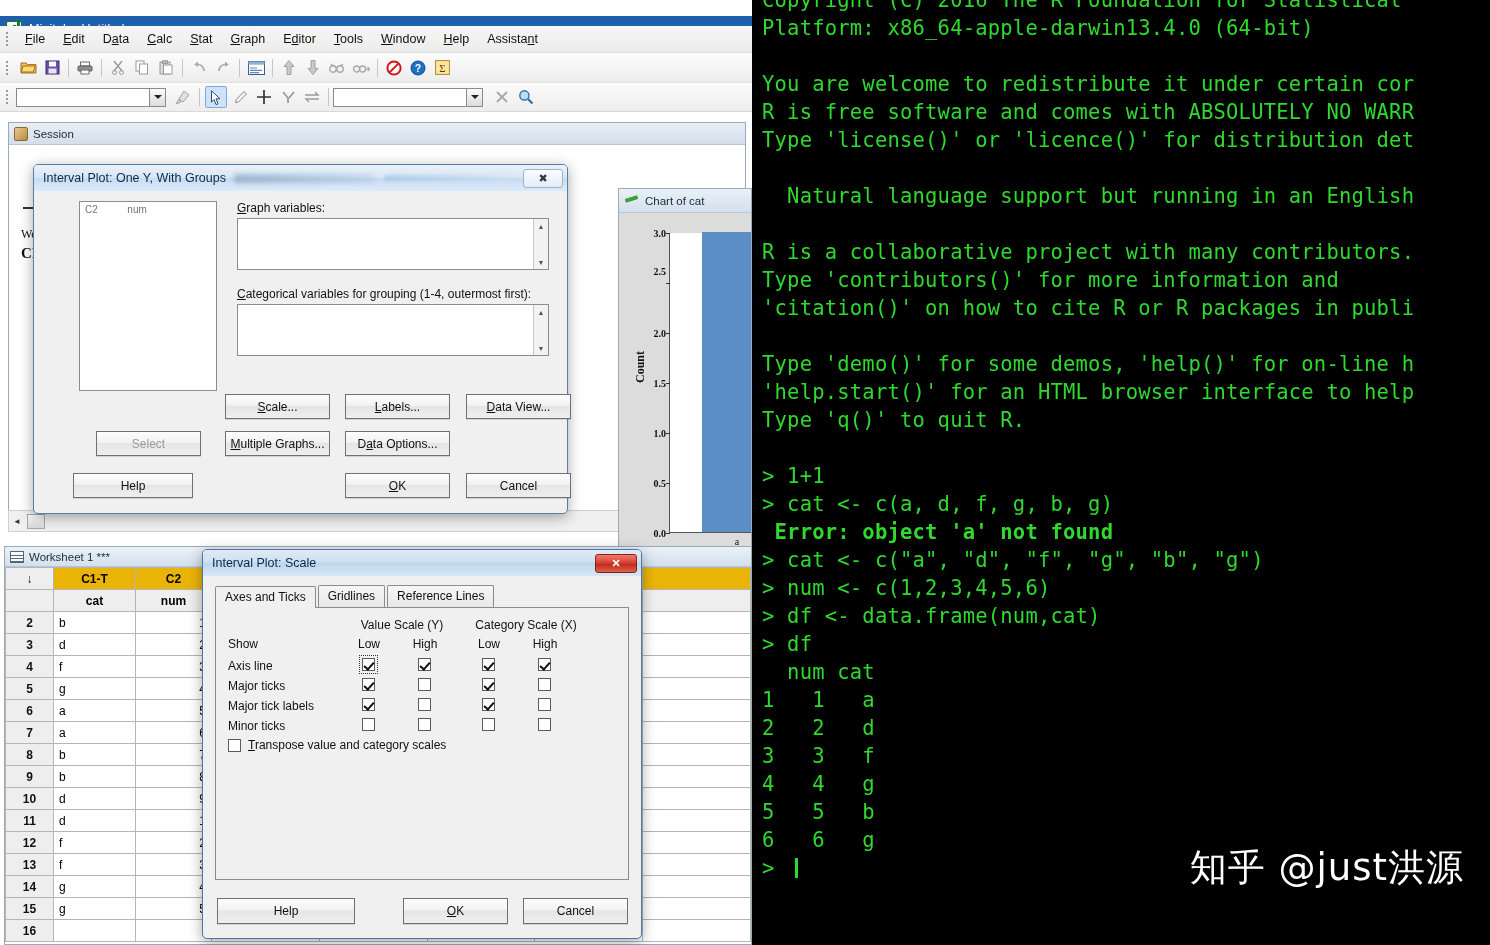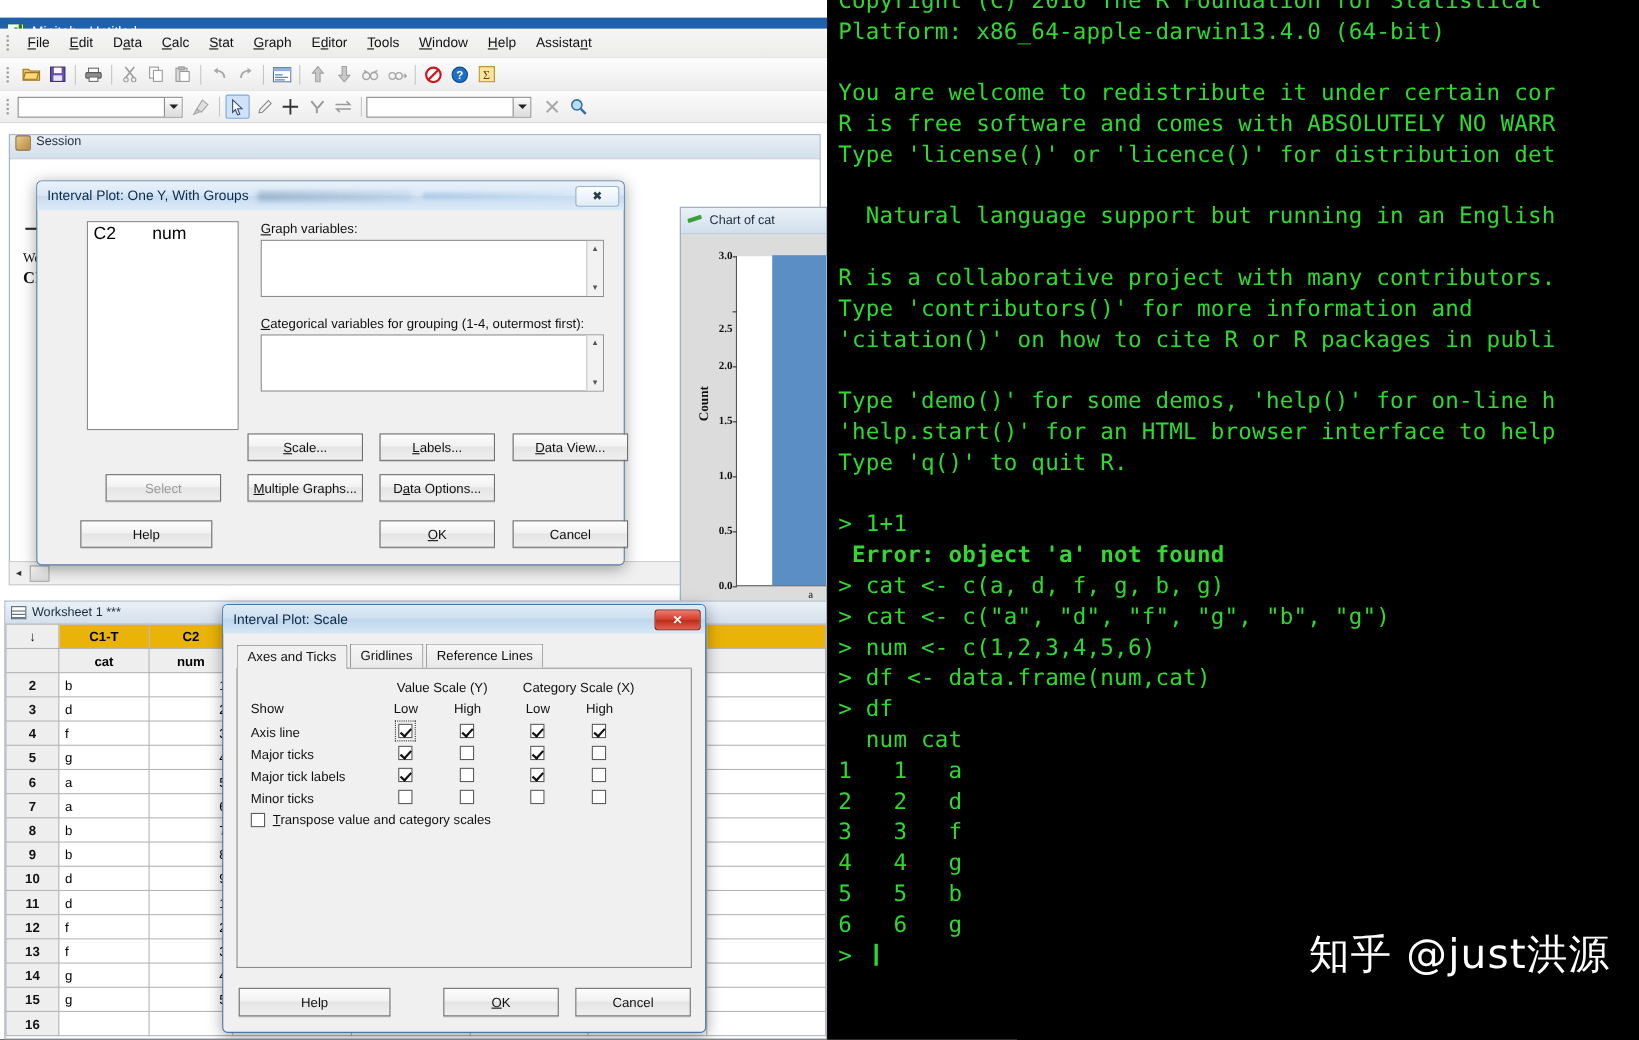--- a/index.html
+++ b/index.html
@@ -84,21 +84,21 @@
 
   
   .mt-session {
     position: absolute; left: 8px; top: 122px; width: 738px; height: 410px;
     background: #fff; border: 1px solid #9ab; 
     box-shadow: 0 0 0 1px #cfd8e0 inset;
   }
   .mt-win-header {
     height: 22px; background: linear-gradient(to bottom,#e9eff6,#d3dfeb);
     border-bottom: 1px solid #b8c6d4;
-    display: flex; align-items: flex-start; padding-left: 5px;
+    display: flex; align-items: center; padding-left: 5px;
     font-size: 11.5px; color: #1b2b3b;
   }
   .sess-icon {
     width: 14px; height: 14px; margin-right: 5px; border-radius: 2px;
     background: linear-gradient(135deg,#e8c98c,#b88b3e);
     border: 1px solid #8a6a2a;
   }
   .mt-session-body { position: relative; height: 387px; background: #fff; overflow: hidden; }
   .sess-line { position: absolute; font-family: "Liberation Serif", serif; color: #111; }
 
@@ -196,21 +196,21 @@
   .blurbar2 {
     height:6px; flex:1; margin:0 10px; border-radius:3px;
     background: linear-gradient(90deg, rgba(160,195,225,.65), rgba(205,225,242,.2));
     filter: blur(1.6px);
   }
   .dlg-body { padding:10px; }
 
   .listbox {
     background:#fff; border:1px solid #8c8c8c; box-shadow:1px 1px 0 #fff inset;
   }
-  .lb-item { font-size:16px; color:#000000; padding:2px 5px; }
+  .lb-item { font-size:10px; color:#737373; padding:2px 5px; }
 
   .field-label { font-size:12px; color:#111; margin-bottom:3px; display:block; }
   .field-label u { text-decoration:underline; }
   .txtarea {
     background:#fff; border:1px solid #8c8c8c; position:relative;
   }
   .scr {
     position:absolute; right:0; top:0; width:15px; height:100%;
     background:#f2f2f2; border-left:1px solid #c6c6c6;
     display:flex; flex-direction:column; justify-content:space-between;
@@ -489,21 +489,21 @@
       <div class="chart-head">
         <div class="chart-icon"></div>
         <span>Chart of cat</span>
       </div>
       <div class="chart-body">
         <div class="axis-title">Count</div>
         <div class="chart-plot">
           <div class="y-tick" style="top:0;"></div>
           <div class="y-lab" style="top:0;">3.0</div>
           <div class="y-tick" style="top:50px;"></div>
-          <div class="y-lab" style="top:66px;">2.5</div>
+          <div class="y-lab" style="top:38px;">2.5</div>
           <div class="y-tick" style="top:100px;"></div>
           <div class="y-lab" style="top:100px;">2.0</div>
           <div class="y-tick" style="top:150px;"></div>
           <div class="y-lab" style="top:150px;">1.5</div>
           <div class="y-tick" style="top:200px;"></div>
           <div class="y-lab" style="top:200px;">1.0</div>
           <div class="y-tick" style="top:250px;"></div>
           <div class="y-lab" style="top:250px;">0.5</div>
           <div class="y-tick" style="top:300px;"></div>
           <div class="y-lab" style="top:300px;">0.0</div>
@@ -861,22 +861,22 @@
         <div class="rline"> </div>
         <div class="rline">R is a collaborative project with many contributors.</div>
         <div class="rline">Type 'contributors()' for more information and</div>
         <div class="rline">'citation()' on how to cite R or R packages in publi</div>
         <div class="rline"> </div>
         <div class="rline">Type 'demo()' for some demos, 'help()' for on-line h</div>
         <div class="rline">'help.start()' for an HTML browser interface to help</div>
         <div class="rline">Type 'q()' to quit R.</div>
         <div class="rline"> </div>
         <div class="rline">&gt; 1+1</div>
+        <div class="rline">&gt; cat &lt;- c(a, d, f, g, b, g)</div>
         <div class="rline bold"> Error: object 'a' not found</div>
-        <div class="rline">&gt; cat &lt;- c(a, d, f, g, b, g)</div>
         <div class="rline">&gt; cat &lt;- c("a", "d", "f", "g", "b", "g")</div>
         <div class="rline">&gt; num &lt;- c(1,2,3,4,5,6)</div>
         <div class="rline">&gt; df &lt;- data.frame(num,cat)</div>
         <div class="rline">&gt; df</div>
         <div class="rline">  num cat</div>
         <div class="rline">1   1   a</div>
         <div class="rline">2   2   d</div>
         <div class="rline">3   3   f</div>
         <div class="rline">4   4   g</div>
         <div class="rline">5   5   b</div>

